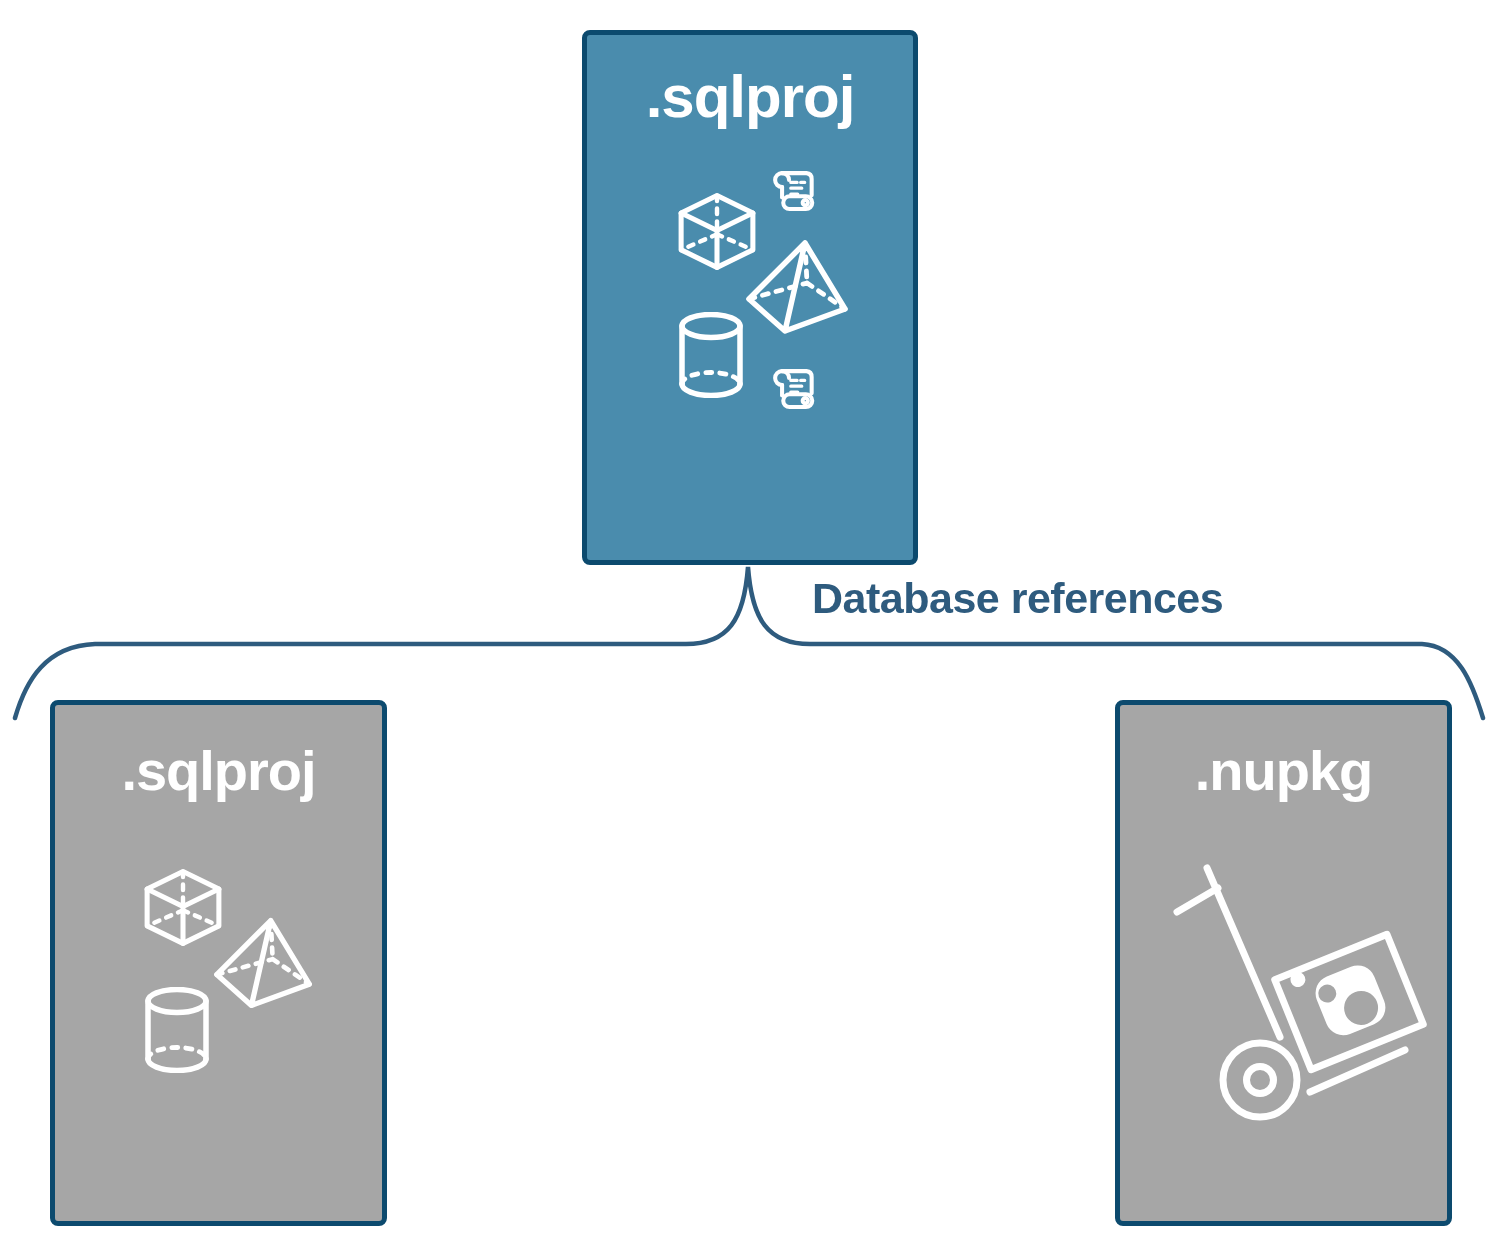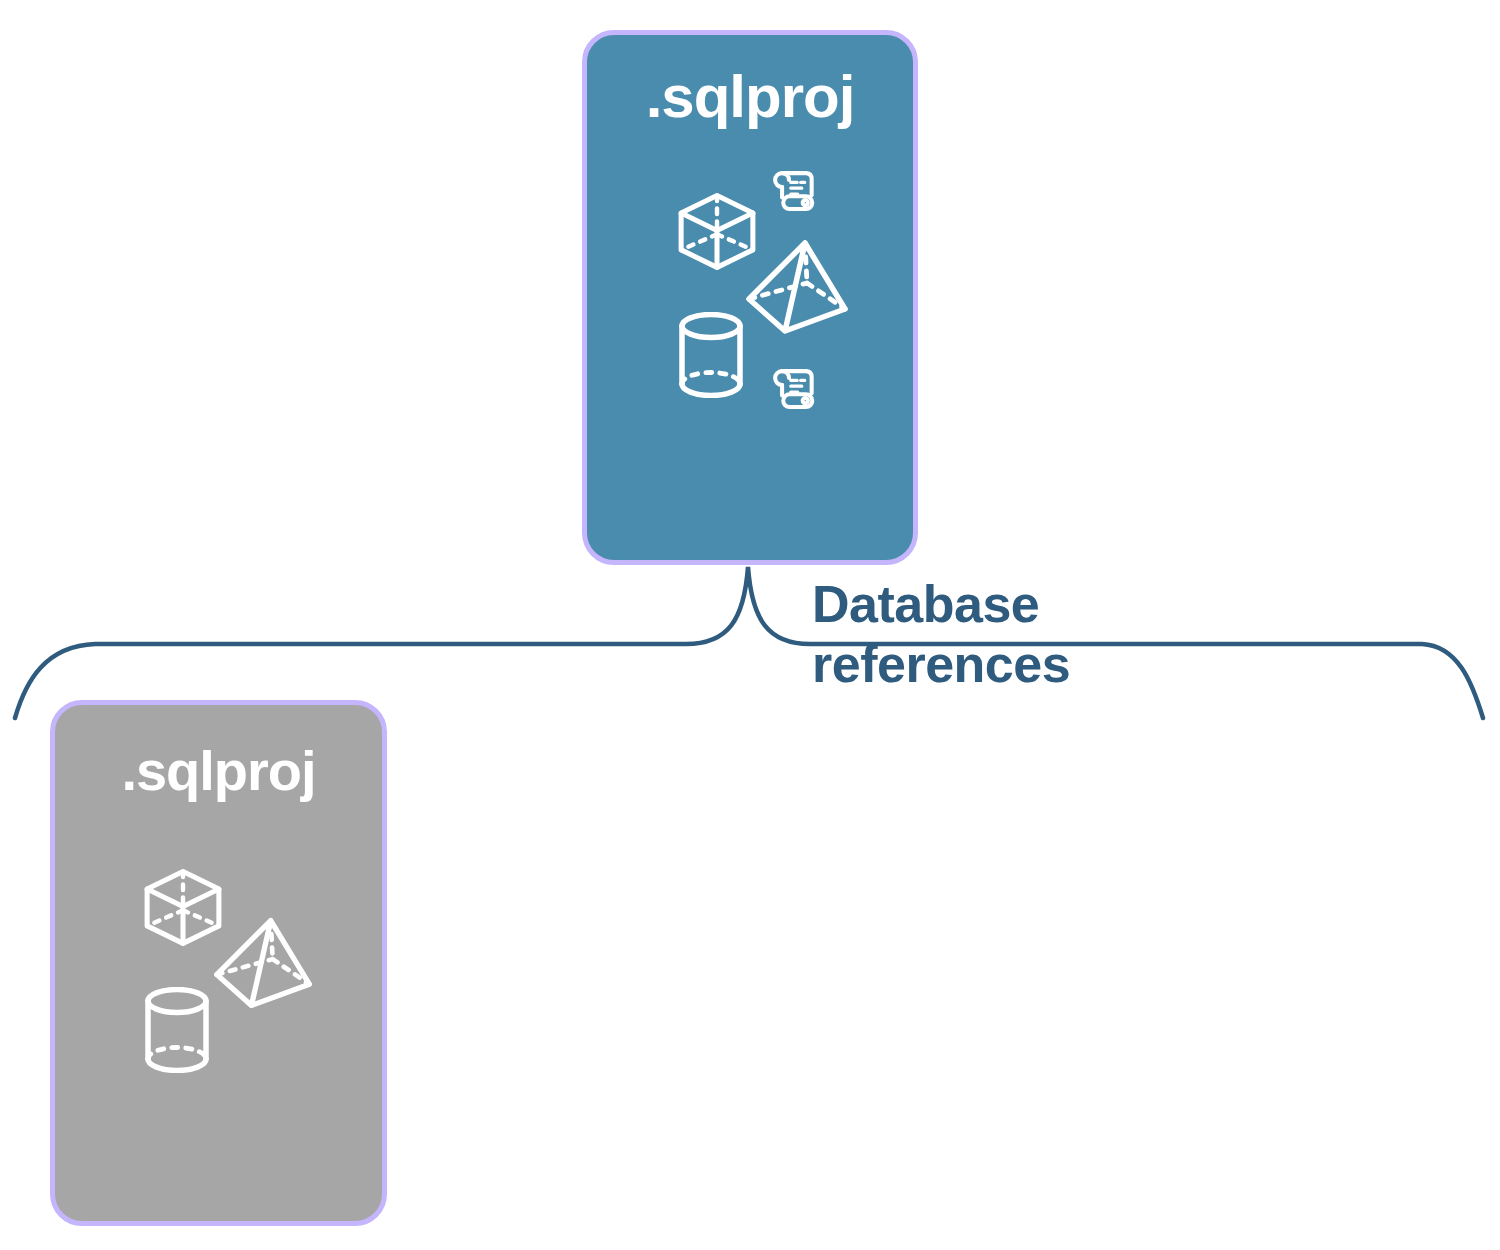--- a/index.html
+++ b/index.html
@@ -1,30 +1,30 @@
 <!DOCTYPE html>
 <html><head>
 <meta charset="utf-8">
 <style>
   html,body{margin:0;padding:0;background:#ffffff;}
   .canvas{position:relative;width:1500px;height:1250px;background:#ffffff;overflow:hidden;
           font-family:"Liberation Sans", sans-serif;}
-  .node{position:absolute;box-sizing:border-box;border:5px solid #c4b5fd;border-radius:32px;}
+  .node{position:absolute;box-sizing:border-box;border:5px solid #0c4a6e;border-radius:8px;}
   .node.root{left:582px;top:30px;width:336px;height:535px;background:#4A8CAD;}
   .node.child{top:700px;width:337px;height:526px;background:#A6A6A6;}
   .node.c0{left:50px;}
   .node.c1{left:584px;}
   .node.c2{left:1115px;}
   .title{width:100%;text-align:center;color:#ffffff;font-weight:bold;line-height:1;}
   .root .title{margin-top:32px;font-size:60px;letter-spacing:-1px;}
   .child .title{margin-top:38px;font-size:56px;letter-spacing:-1px;}
   .icon{position:absolute;}
   .brace{position:absolute;left:0;top:0;pointer-events:none;}
   .connector-label{position:absolute;left:812px;top:574px;width:480px;
-                   font-size:52px;font-weight:bold;color:#2E5B7E;letter-spacing:-0.5px;}
+                   font-size:43px;font-weight:bold;color:#2E5B7E;letter-spacing:-0.5px;}
   svg .ln{fill:none;stroke:#ffffff;stroke-width:5.5;stroke-linejoin:round;stroke-linecap:round;}
   svg .dash{stroke-dasharray:6 8;stroke-width:4.8;}
 </style>
 </head>
 <body>
 
 <div class="canvas">
 
   <svg class="brace" width="1500" height="1250" viewBox="0 0 1500 1250">
     <path d="M 15 718 C 26 680 46 646 95 644 L 686 644 C 728 644 744 620 748 567 C 752 620 768 644 810 644 L 1422 644 C 1458 646 1472 682 1483 718" fill="none" stroke="#2E5B7E" stroke-width="4.5" stroke-linecap="round"></path>
@@ -104,14 +104,34 @@
       <g class="ln">
         <ellipse cx="35" cy="14" rx="29" ry="11.5"></ellipse>
         <path d="M6 14 V72 M64 14 V72"></path>
         <path d="M6 72 A29 11.5 0 0 0 64 72"></path>
         <path class="dash" d="M6 72 A29 11.5 0 0 1 64 72"></path>
       </g>
     </svg>
   </div>
 
 
+  <div class="node child c2">
+    <div class="title">.nupkg</div>
+
+    <svg class="icon" style="left:40px;top:150px" width="270" height="275" viewBox="0 0 270 275">
+      <g class="ln" style="stroke-width:7">
+        <path d="M17 57 L58 33"></path>
+        <path d="M47 13 L120 182"></path>
+        <circle cx="100" cy="225" r="37"></circle>
+        <circle cx="100" cy="225" r="13.5"></circle>
+        <path d="M150 237 L245 195"></path>
+        <g transform="rotate(-22 189 147)">
+          <rect x="128.5" y="98.5" width="121" height="97"></rect>
+          <rect x="160" y="115" width="62" height="62" rx="18" fill="#ffffff" stroke="none"></rect>
+          <circle cx="150" cy="107" r="7.5" fill="#ffffff" stroke="none"></circle>
+          <circle cx="172" cy="131" r="9" fill="#A6A6A6" stroke="none"></circle>
+          <circle cx="198" cy="157" r="17" fill="#A6A6A6" stroke="none"></circle>
+        </g>
+      </g>
+    </svg>
+  </div>
 
 </div>
 
 </body></html>

